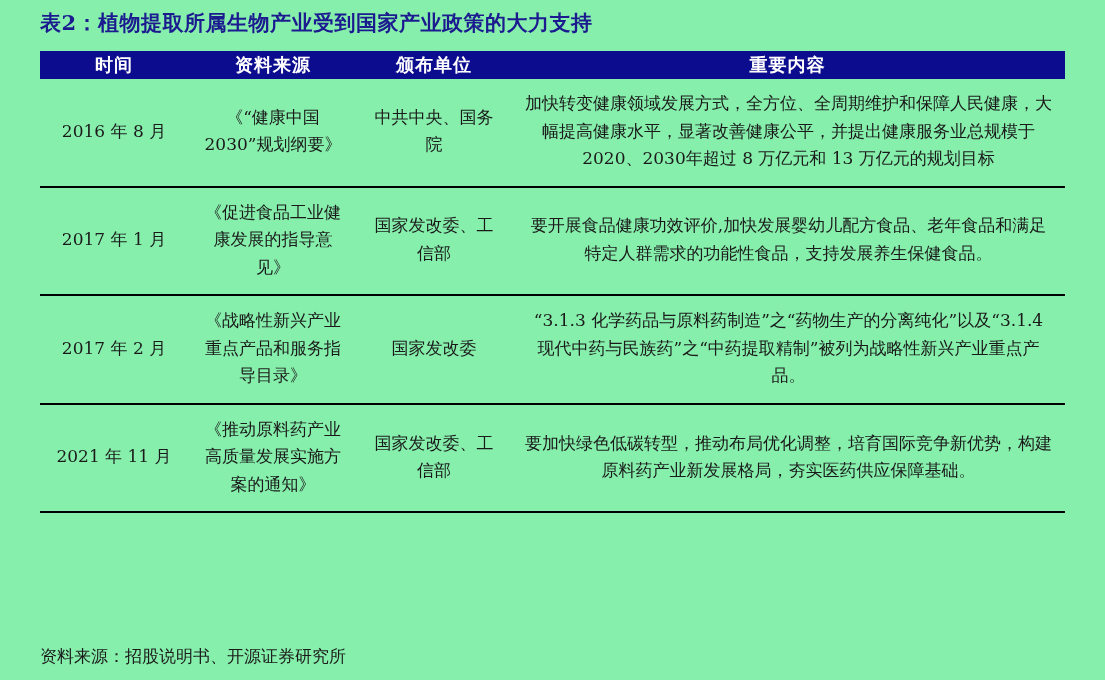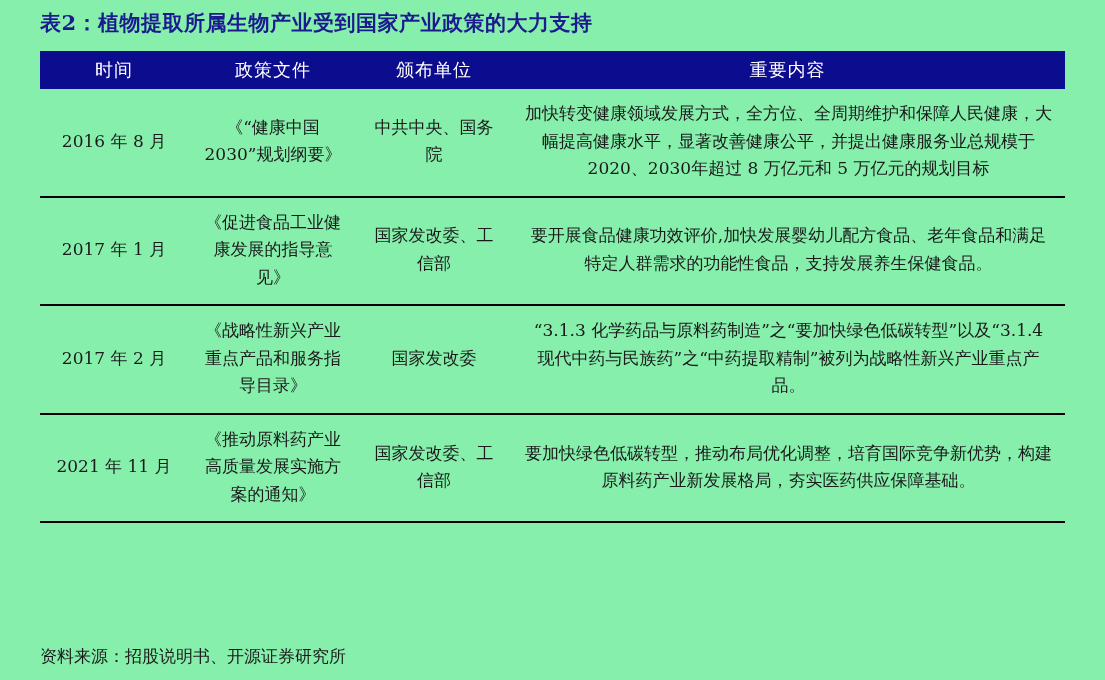--- a/index.html
+++ b/index.html
@@ -42,23 +42,23 @@
     left: 40px;
     top: 51px;
     width: 1025px;
     border-collapse: collapse;
     table-layout: fixed;
   }
 
   .data-table thead th {
     background: #0c0c8e;
     color: #ffffff;
-    font-weight: normal;
+    font-weight: bold;
     font-size: 18px;
-    height: 38px;
+    height: 28px;
     padding: 0;
     text-align: center;
     vertical-align: middle;
     letter-spacing: 1px;
     border: none;
   }
 
   .data-table tbody td {
     border-top: 2px solid #000000;
     padding: 11px 6px 13px 6px;
@@ -131,43 +131,43 @@
   <table class="data-table">
     <colgroup>
       <col class="col-time">
       <col class="col-doc">
       <col class="col-issuer">
       <col class="col-content">
     </colgroup>
     <thead>
       <tr>
         <th>时间</th>
-        <th>政策文件</th>
+        <th>资料来源</th>
         <th>颁布单位</th>
         <th>重要内容</th>
       </tr>
     </thead>
     <tbody>
       <tr>
         <td class="cell-time">2016 年 8 月</td>
         <td class="cell-doc">《“健康中国2030”规划纲要》</td>
         <td class="cell-issuer">中共中央、国务院</td>
-        <td class="cell-content">加快转变健康领域发展方式，全方位、全周期维护和保障人民健康，大幅提高健康水平，显著改善健康公平，并提出健康服务业总规模于2020、2030年超过 8 万亿元和 5 万亿元的规划目标</td>
+        <td class="cell-content">加快转变健康领域发展方式，全方位、全周期维护和保障人民健康，大幅提高健康水平，显著改善健康公平，并提出健康服务业总规模于2020、2030年超过 8 万亿元和 13 万亿元的规划目标</td>
       </tr>
       <tr>
         <td class="cell-time">2017 年 1 月</td>
         <td class="cell-doc">《促进食品工业健康发展的指导意见》</td>
         <td class="cell-issuer">国家发改委、工信部</td>
         <td class="cell-content">要开展食品健康功效评价,加快发展婴幼儿配方食品、老年食品和满足特定人群需求的功能性食品，支持发展养生保健食品。</td>
       </tr>
       <tr>
         <td class="cell-time">2017 年 2 月</td>
         <td class="cell-doc">《战略性新兴产业重点产品和服务指导目录》</td>
         <td class="cell-issuer">国家发改委</td>
-        <td class="cell-content">“3.1.3 化学药品与原料药制造”之“要加快绿色低碳转型”以及“3.1.4 现代中药与民族药”之“中药提取精制”被列为战略性新兴产业重点产品。</td>
+        <td class="cell-content">“3.1.3 化学药品与原料药制造”之“药物生产的分离纯化”以及“3.1.4 现代中药与民族药”之“中药提取精制”被列为战略性新兴产业重点产品。</td>
       </tr>
       <tr>
         <td class="cell-time">2021 年 11 月</td>
         <td class="cell-doc">《推动原料药产业高质量发展实施方案的通知》</td>
         <td class="cell-issuer">国家发改委、工信部</td>
         <td class="cell-content">要加快绿色低碳转型，推动布局优化调整，培育国际竞争新优势，构建原料药产业新发展格局，夯实医药供应保障基础。</td>
       </tr>
     </tbody>
   </table>
 

